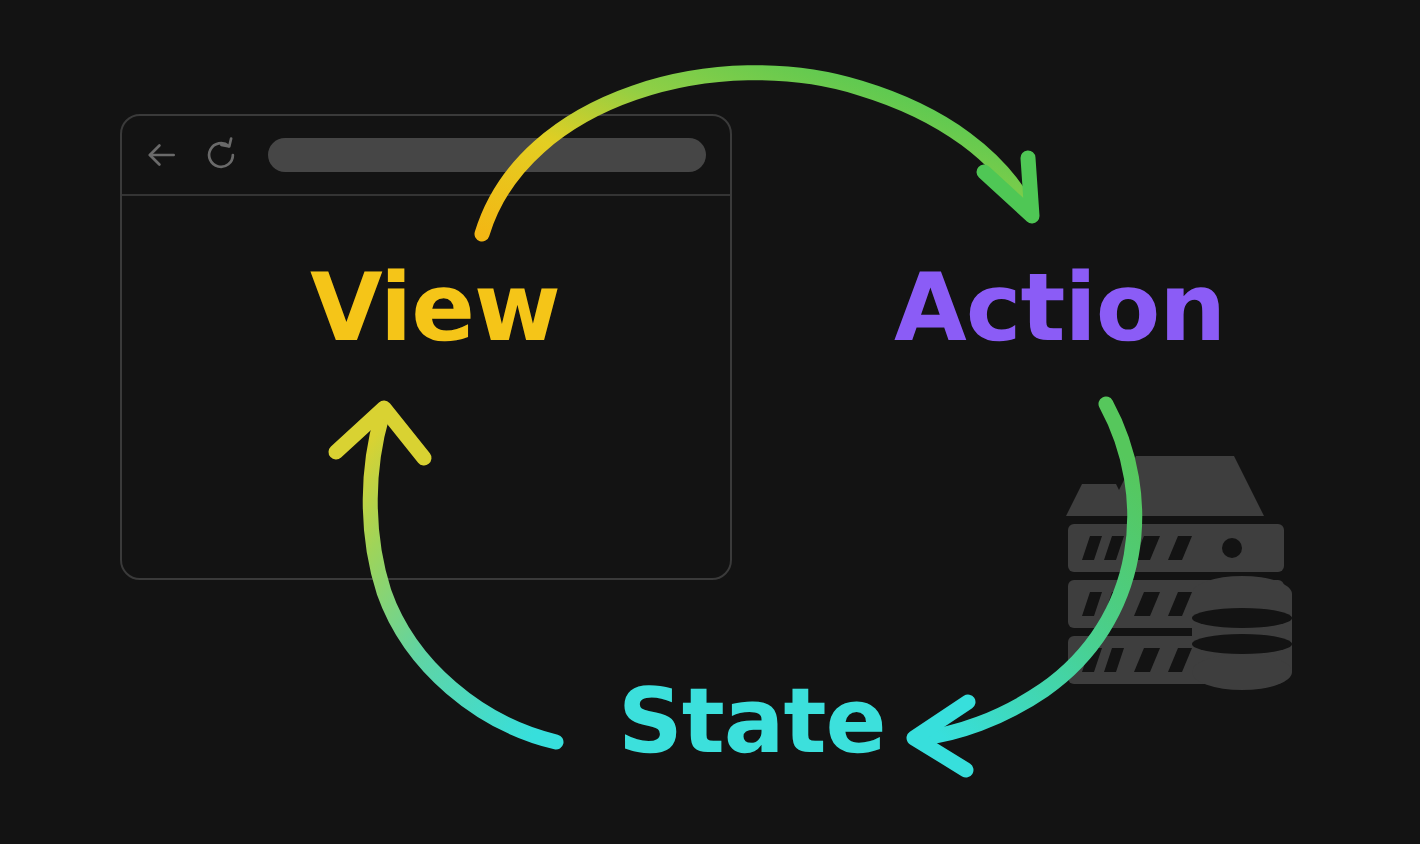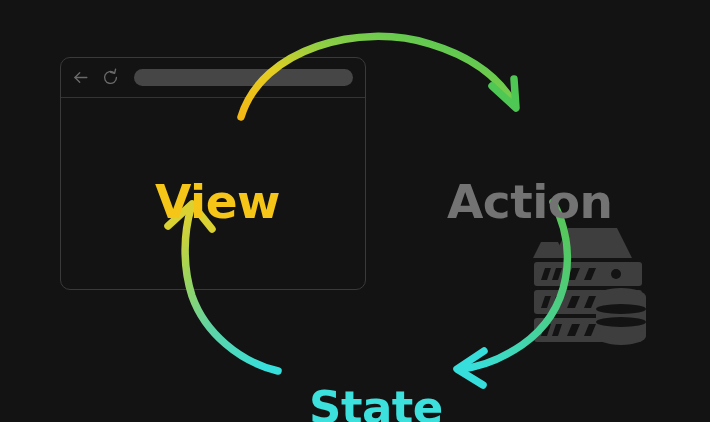--- a/index.html
+++ b/index.html
@@ -75,42 +75,42 @@
   #label-view {
     left: 155px;
     top: 131px;
     font-size: 47px;
     color: #F5C518;
   }
   #label-action {
     left: 447px;
     top: 131px;
     font-size: 47px;
-    color: #737373;
+    color: #8b5cf6;
   }
   #label-state {
     left: 309px;
     top: 338px;
     font-size: 45px;
     color: #3CE0DC;
   }
 
   
   #arrow-layer, #infra-layer {
     position: absolute;
     left: 0;
     top: 0;
     width: 710px;
     height: 422px;
     pointer-events: none;
   }
   #infra-layer { z-index: 1; }
   #arrow-layer { z-index: 3; }
   #browser-window { z-index: 2; }
-  .node-label { z-index: 4; margin-top: 47px; }
+  .node-label { z-index: 4; }
 </style>
 </head>
 <body>
 
 <div id="stage">
 
   <svg id="infra-layer" viewBox="0 0 710 422" xmlns="http://www.w3.org/2000/svg">
     <g fill="#3E3E3E">
 
       <path d="M568 228 L617 228 L632 258 L553 258 Z"></path>

